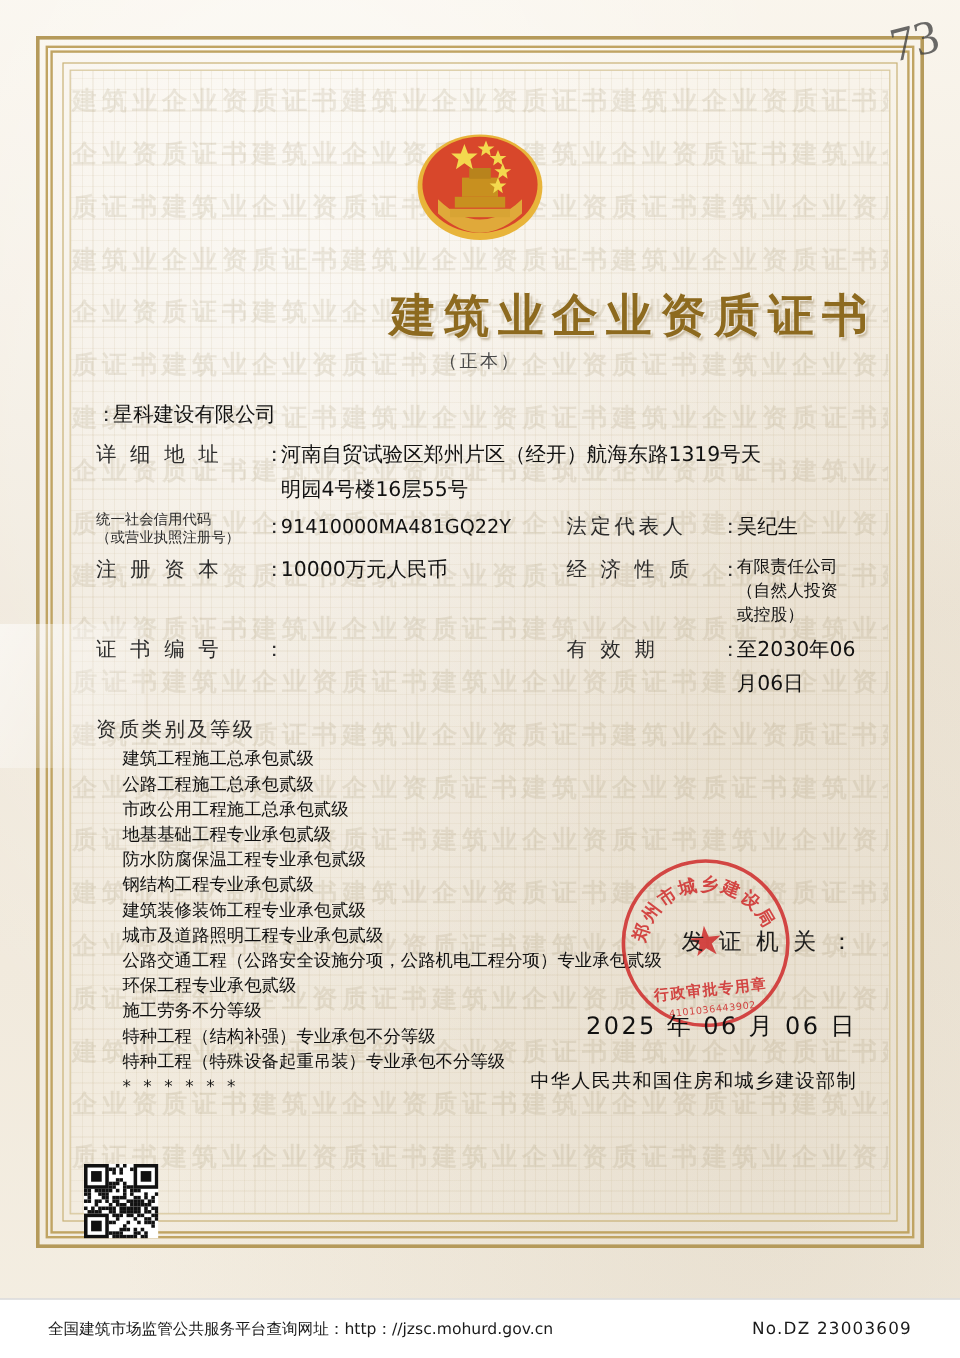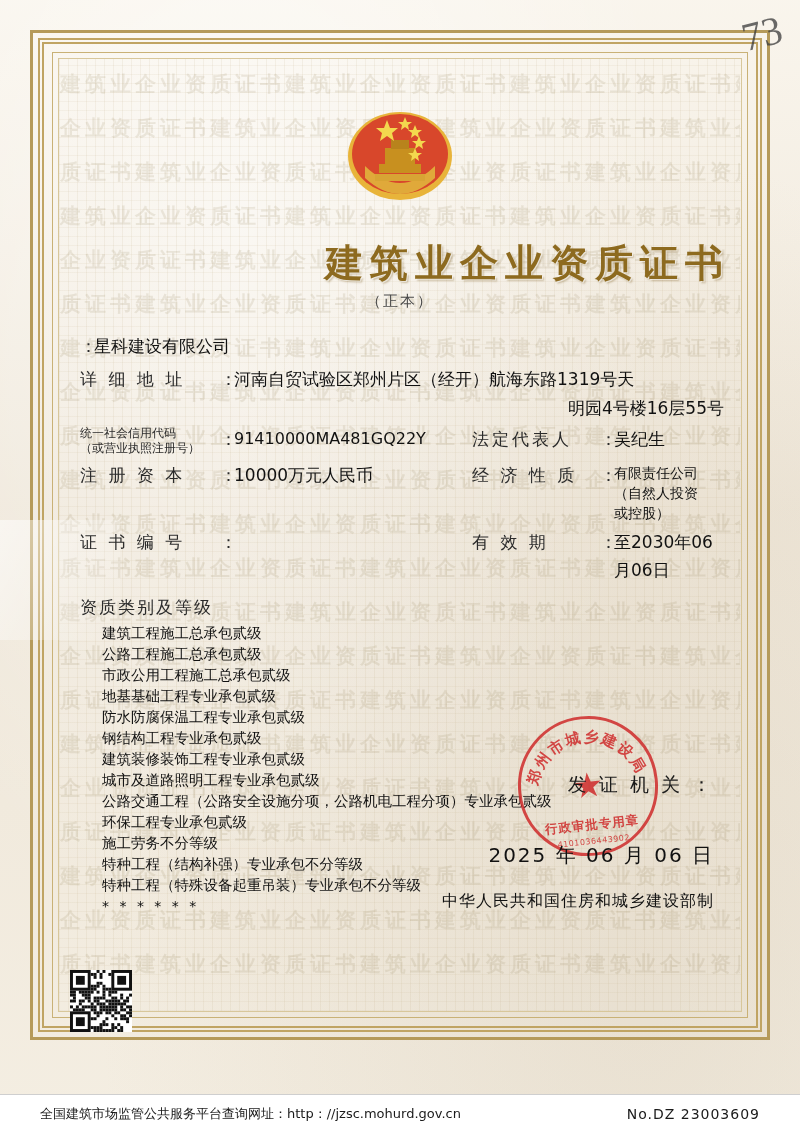--- a/index.html
+++ b/index.html
@@ -177,21 +177,20 @@
   }
 
   .addr-second {
     font-family: "DejaVu Sans", sans-serif;
     font-size: 17px;
     color: #111;
     line-height: 26px;
     margin-left: 154px;
     margin-top: -3px;
     margin-bottom: 4px;
-    text-align: right;
   }
 
   .half-left {
     display: flex;
     flex: 0 0 392px;
     align-items: flex-start;
   }
   .half-right {
     display: flex;
     flex: 1 1 auto;
@@ -325,21 +324,21 @@
     left: 70px;
     bottom: 100px;
     width: 62px;
     height: 62px;
   }
 
   
   .footer {
     position: absolute;
     left: 0; right: 0; bottom: 0;
-    height: 38px;
+    height: 50px;
     background: #ffffff;
     border-top: 1px solid #cfcfcf;
     display: flex;
     align-items: center;
     justify-content: space-between;
     padding: 0 40px;
     box-sizing: border-box;
   }
   .footer-left {
     font-family: "DejaVu Sans", sans-serif;

